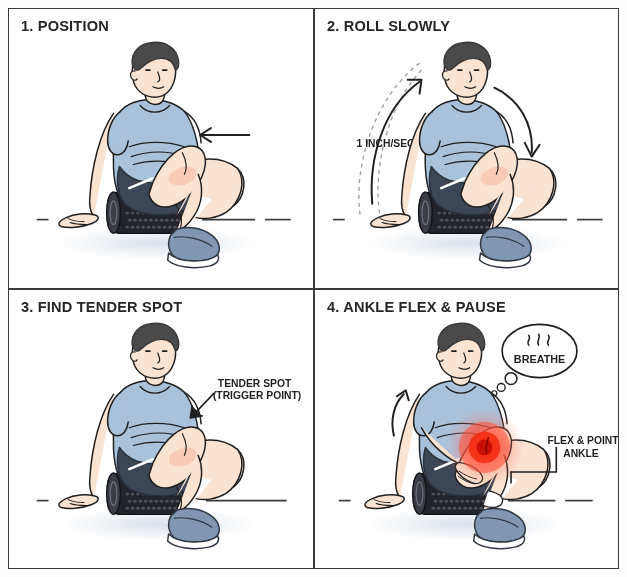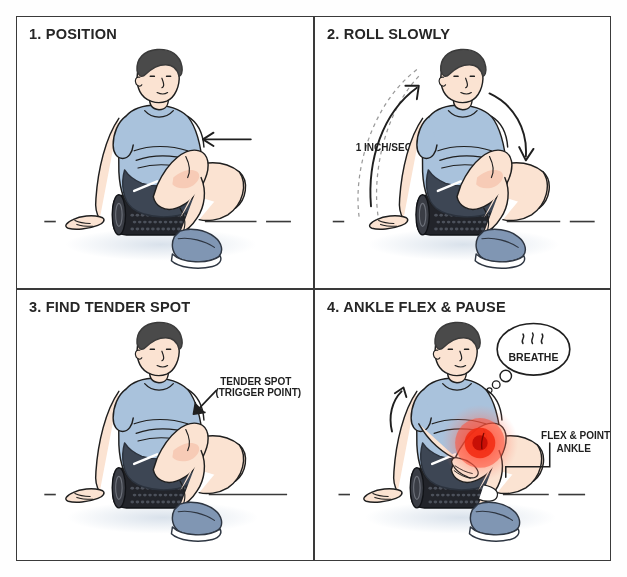--- a/index.html
+++ b/index.html
@@ -15,21 +15,21 @@
   }
   #sheet {
     position: relative;
     width: 627px;
     height: 577px;
     background: #fefefe;
     display: grid;
     grid-template-columns: 1fr 1fr;
     grid-template-rows: 1fr 1fr;
     gap: 0;
-    padding: 16px;
+    padding: 8px;
     box-sizing: border-box;
   }
   .panel {
     position: relative;
     background: #ffffff;
     border: 1.6px solid #3a3a3a;
     box-sizing: border-box;
     overflow: hidden;
   }
   .panel-title {

